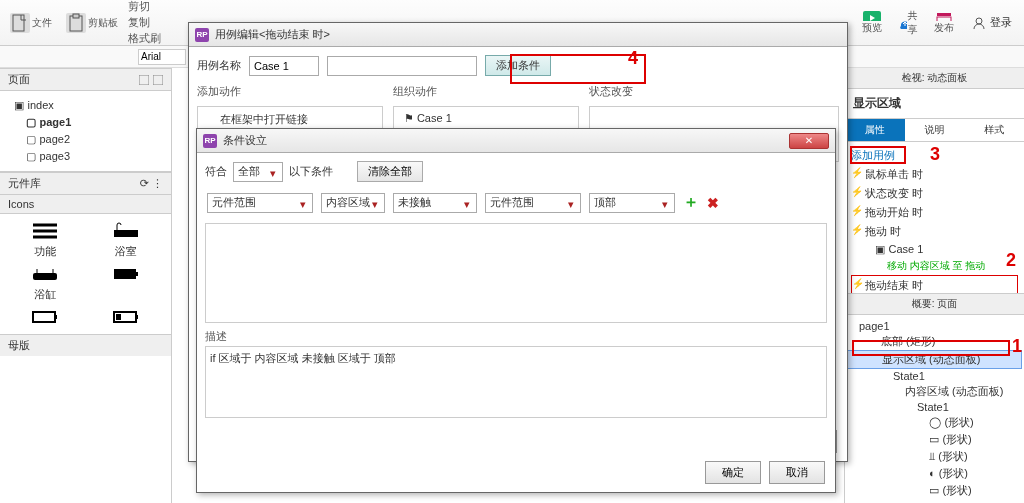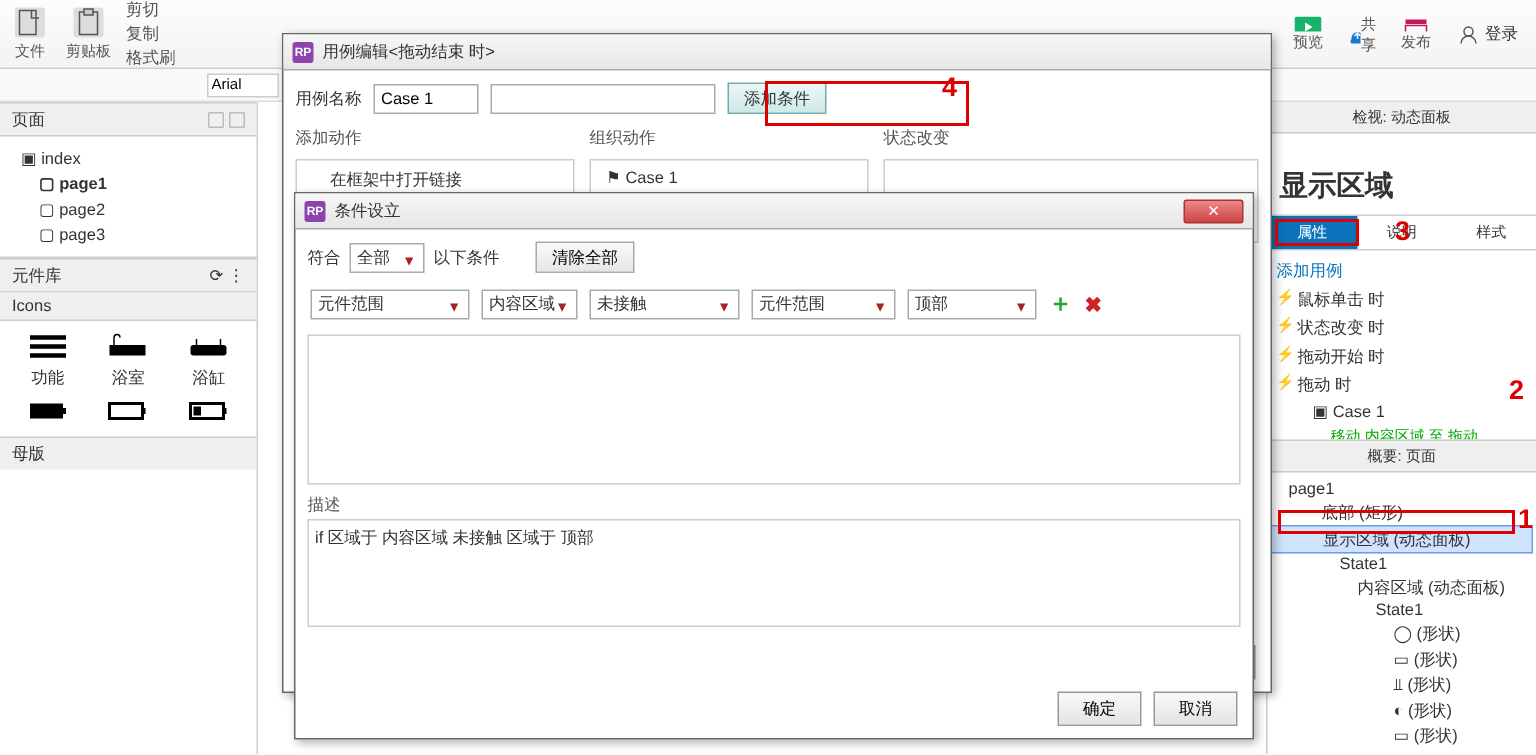--- a/index.html
+++ b/index.html
@@ -1,20 +1,20 @@
 <!DOCTYPE html>
 <html><head>
 <meta charset="utf-8">
 <style>
 * { box-sizing: border-box; margin: 0; padding: 0; font-family: "Microsoft YaHei", Arial, sans-serif; font-size: 11px; }
 body { background: #fff; width: 1024px; height: 503px; overflow: hidden; position: relative; color: #333; }
 
 
 .toolbar { height: 46px; background: linear-gradient(#fdfdfd,#f3f3f3); border-bottom: 1px solid #ccc; display: flex; align-items: center; padding: 0 6px; gap: 6px; }
-.toolbar .group { display: flex; flex-direction: column; align-items: center; gap: 2px; padding: 0 4px; }
+.toolbar .group { display: flex; flex-direction: row; align-items: center; gap: 2px; padding: 0 4px; }
 .toolbar .icon-btn { width: 20px; height: 20px; background: #ddd; border-radius: 2px; }
 .toolbar .small { font-size: 10px; color: #555; }
 .toolbar .spacer { flex: 1; }
 .toolbar .right-icon { width: 24px; height: 24px; display: flex; align-items: center; justify-content: center; margin: 0 4px; }
 .login-btn { display: flex; align-items: center; gap: 4px; padding: 2px 6px; }
 
 
 .ribbon2 { height: 22px; background: #f9f9f9; border-bottom: 1px solid #ddd; display: flex; align-items: center; padding: 0 8px; gap: 10px; font-size: 10px; color: #666; }
 .ribbon2 input { font-size: 10px; height: 16px; border: 1px solid #ccc; padding: 0 2px; }
 .check { width: 12px; height: 12px; border: 1px solid #888; display: inline-block; }
@@ -22,21 +22,21 @@
 
 .main { display: flex; height: calc(503px - 68px); }
 .left-col { width: 172px; display: flex; flex-direction: column; border-right: 1px solid #ccc; }
 .panel-header { background: #efefef; border-top: 1px solid #ccc; border-bottom: 1px solid #ccc; padding: 3px 8px; display: flex; justify-content: space-between; align-items: center; font-size: 11px; }
 .page-tree { flex: 0 0 auto; padding: 4px 0; border-bottom: 1px solid #ccc; }
 .page-tree-list { padding: 2px 8px; }
 .page-tree-item { padding: 2px 6px 2px 18px; cursor: pointer; }
 .page-tree-item.bold { font-weight: bold; }
 .page-tree-item.root { padding-left: 6px; }
 .lib-head { padding: 3px 8px; background: #efefef; border-bottom: 1px solid #ccc; }
-.icons-grid { display: grid; grid-template-columns: repeat(3, 1fr); gap: 6px; padding: 8px; }
+.icons-grid { display: grid; grid-template-columns: repeat(2, 1fr); gap: 6px; padding: 8px; }
 .icon-cell { display: flex; flex-direction: column; align-items: center; gap: 4px; }
 .icon-shape { width: 28px; height: 18px; }
 .motherboard-head { padding: 3px 8px; background: #efefef; border-top: 1px solid #ccc; }
 
 .center-col { flex: 1; background: #fff; position: relative; }
 .right-col { width: 180px; border-left: 1px solid #ccc; display: flex; flex-direction: column; background: #fff; }
 
 
 .dialog { position: absolute; background: #fff; border: 1px solid #666; box-shadow: 2px 2px 6px rgba(0,0,0,.3); }
 .dlg-title { height: 24px; background: linear-gradient(#f7f7f7,#e6e6e6); border-bottom: 1px solid #aaa; display: flex; align-items: center; padding: 0 6px; gap: 6px; }
@@ -67,21 +67,21 @@
 .clear-btn { border: 1px solid #aaa; background: linear-gradient(#f9f9f9,#e6e6e6); padding: 2px 10px; }
 .dlg2-row2 { display: flex; gap: 8px; align-items: center; margin-bottom: 10px; padding: 0 2px; }
 .plus { color: #2a2; font-size: 16px; font-weight: bold; cursor: pointer; }
 .xmark { color: #c22; font-size: 14px; font-weight: bold; cursor: pointer; }
 .dlg2-area { border: 1px solid #ccc; height: 100px; margin-bottom: 6px; }
 .dlg2-desc-lbl { margin-bottom: 2px; color: #555; }
 .dlg2-desc { border: 1px solid #ccc; height: 72px; padding: 4px; }
 
 
 .right-head { padding: 3px 8px; background: #efefef; border-bottom: 1px solid #ccc; text-align: center; font-size: 10px; }
-.right-title { padding: 6px 8px; font-size: 19px; font-weight: bold; border-bottom: 1px solid #ccc; margin-top: 16px; }
+.right-title { padding: 6px 8px; font-size: 12px; font-weight: bold; border-bottom: 1px solid #ccc; }
 .right-tabs { display: flex; border-bottom: 1px solid #ccc; }
 .right-tab { flex: 1; text-align: center; padding: 4px 0; font-size: 10px; }
 .right-tab.active { background: #0a73bb; color: #fff; }
 .right-body { padding: 4px 6px; flex: 1; overflow: hidden; }
 .add-case { color: #0a73bb; padding: 2px 0; cursor: pointer; }
 .event-item { padding: 2px 0 2px 14px; position: relative; }
 .event-item::before { content: "⚡"; position: absolute; left: 0; top: 2px; color: #d6b400; font-size: 10px; }
 .case-node { padding: 2px 0 2px 24px; }
 .case-sub { padding: 1px 0 1px 36px; font-size: 10px; }
 .case-sub.hl { color: #0a0; }
@@ -357,21 +357,21 @@
     </div>
     <div class="dlg2-row2">
       <span class="combo" style="width:106px">
           <span>元件范围</span>
           <span class="caret">▾</span>
         </span>
       <span class="combo" style="width:64px">
           <span>内容区域</span>
           <span class="caret">▾</span>
         </span>
-      <span class="combo" style="width:100px">
+      <span class="combo" style="width:84px">
           <span>未接触</span>
           <span class="caret">▾</span>
         </span>
       <span class="combo" style="width:96px">
           <span>元件范围</span>
           <span class="caret">▾</span>
         </span>
       <span class="combo" style="width:86px">
           <span>顶部</span>
           <span class="caret">▾</span>

